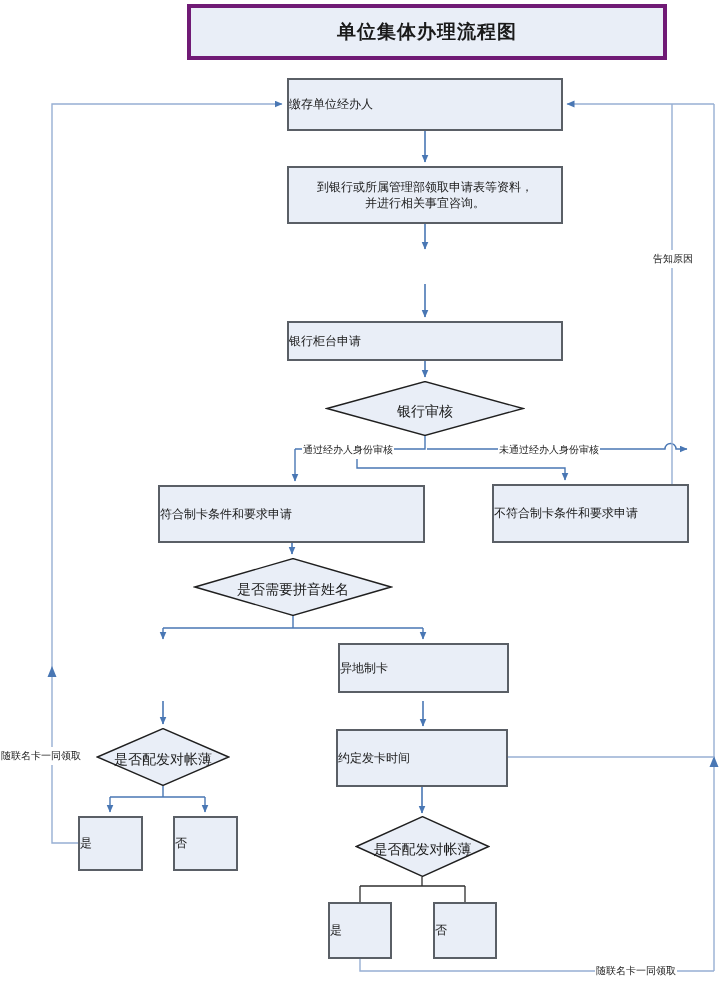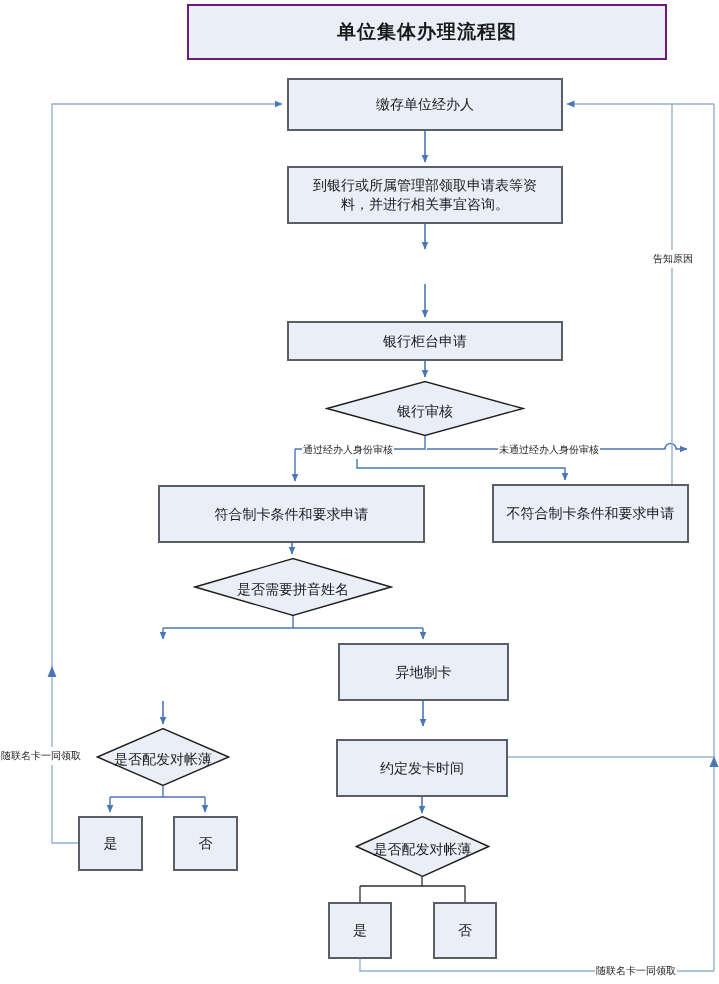--- a/index.html
+++ b/index.html
@@ -14,26 +14,26 @@
   html,body{margin:0;padding:0;background:#fff;}
   .canvas{
     position:relative;width:719px;height:984px;background:#ffffff;
     font-family:"DejaVu Sans","Liberation Sans",sans-serif;
     color:var(--text-color);overflow:hidden;
   }
   .wires{position:absolute;left:0;top:0;z-index:1;}
   .node{
     position:absolute;box-sizing:border-box;z-index:2;
     background:var(--node-fill);border:2px solid var(--node-border);
-    display:flex;align-items:center;justify-content:center;
-    text-align:center;font-size:14px;line-height:1.35;
+    display:flex;align-items:center;
+    text-align:center;font-size:12px;line-height:1.35;
   }
   .title-box{
     position:absolute;box-sizing:border-box;z-index:2;
-    background:var(--node-fill);border:2px solid #701a75;
+    background:var(--node-fill);border:4px solid #701a75;
     display:flex;align-items:center;justify-content:center;
     font-size:19px;font-weight:bold;letter-spacing:1px;
   }
   .diamond{
     position:absolute;z-index:2;display:flex;align-items:center;justify-content:center;
     text-align:center;font-size:14px;
   }
   .diamond svg{position:absolute;left:0;top:0;width:100%;height:100%;}
   .diamond span{position:relative;z-index:1;margin-top:6px;}
   .elabel{
@@ -94,21 +94,21 @@
   </svg>
 
   <div class="title-box" style="left:187px;top:4px;width:480px;height:56px;">
     <span>单位集体办理流程图</span>
   </div>
 
   <div class="node" style="left:287px;top:78px;width:276px;height:53px;">
     <span>缴存单位经办人</span>
   </div>
 
-  <div class="node" style="left:287px;top:166px;width:276px;height:58px;padding:0 16px;">
+  <div class="node" style="left:287px;top:166px;width:276px;height:58px;padding:0 28px;">
     <span>到银行或所属管理部领取申请表等资料，并进行相关事宜咨询。</span>
   </div>
 
 
   <div class="node" style="left:287px;top:321px;width:276px;height:40px;">
     <span>银行柜台申请</span>
   </div>
 
   <div class="diamond" style="left:325px;top:381px;width:200px;height:55px;">
     <svg viewBox="0 0 100 100" preserveAspectRatio="none">
@@ -126,40 +126,40 @@
   </div>
 
   <div class="diamond" style="left:193px;top:558px;width:200px;height:58px;text-align:center;">
     <svg viewBox="0 0 100 100" preserveAspectRatio="none">
       <polygon points="50,1 99,50 50,99 1,50" fill="var(--node-fill)" stroke="var(--diamond-border)" stroke-width="1.4" vector-effect="non-scaling-stroke"></polygon>
     </svg>
     <span>是否需要拼音姓名</span>
   </div>
 
 
-  <div class="node" style="left:338px;top:643px;width:171px;height:58px;">
+  <div class="node" style="left:338px;top:643px;width:171px;height:50px;">
     <span>异地制卡</span>
   </div>
 
   <div class="diamond" style="left:96px;top:728px;width:134px;height:58px;">
     <svg viewBox="0 0 100 100" preserveAspectRatio="none">
       <polygon points="50,1 99,50 50,99 1,50" fill="var(--node-fill)" stroke="var(--diamond-border)" stroke-width="1.4" vector-effect="non-scaling-stroke"></polygon>
     </svg>
     <span>是否配发对帐薄</span>
   </div>
 
   <div class="node" style="left:78px;top:816px;width:65px;height:55px;">
     <span>是</span>
   </div>
 
   <div class="node" style="left:173px;top:816px;width:65px;height:55px;">
     <span>否</span>
   </div>
 
-  <div class="node" style="left:336px;top:729px;width:172px;height:58px;margin-top:10px;">
+  <div class="node" style="left:336px;top:729px;width:172px;height:58px;">
     <span>约定发卡时间</span>
   </div>
 
   <div class="diamond" style="left:355px;top:816px;width:135px;height:61px;">
     <svg viewBox="0 0 100 100" preserveAspectRatio="none">
       <polygon points="50,1 99,50 50,99 1,50" fill="var(--node-fill)" stroke="var(--diamond-border)" stroke-width="1.4" vector-effect="non-scaling-stroke"></polygon>
     </svg>
     <span>是否配发对帐薄</span>
   </div>
 

